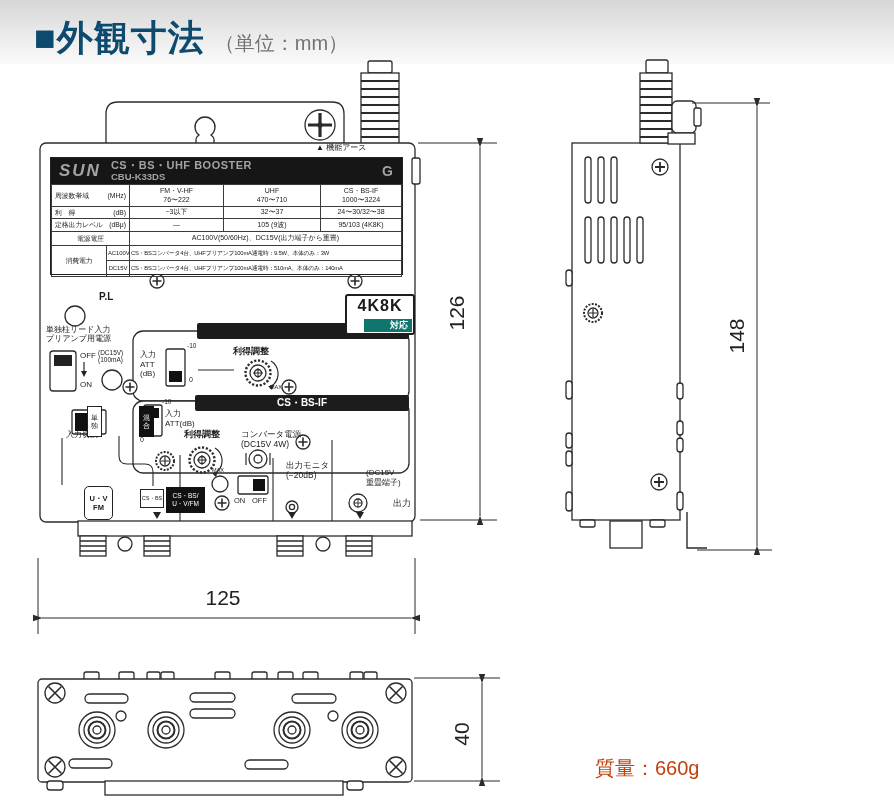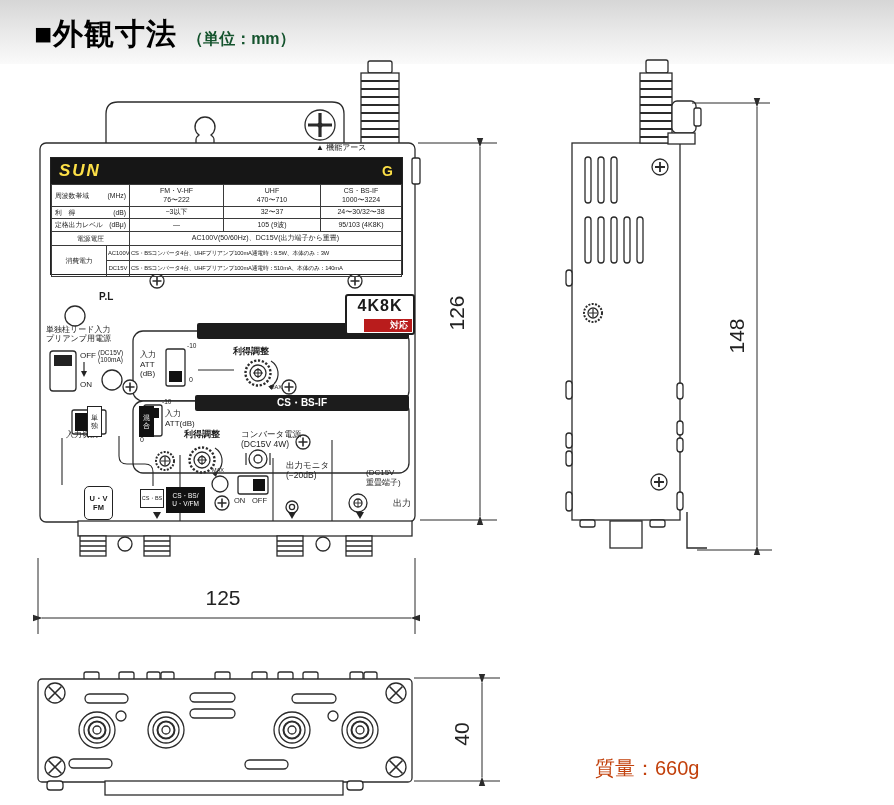--- a/index.html
+++ b/index.html
@@ -1,43 +1,43 @@
 <!DOCTYPE html>
 <html><head>
 <meta charset="utf-8">
 <style>
   html,body{margin:0;padding:0;background:#fff;}
   #stage{position:relative;width:894px;height:805px;background:#fff;overflow:hidden;
          font-family:"Liberation Sans","DejaVu Sans",sans-serif;color:#1a1a1a;}
   .band{position:absolute;left:0;top:0;width:894px;height:64px;
         background:linear-gradient(180deg,#d6d6d6 0%,#ebebeb 55%,#fafafa 100%);}
   .titlebar{position:absolute;left:34px;top:14px;display:flex;align-items:baseline;gap:10px;}
-  .title{font-size:30px;font-weight:bold;color:#000000;letter-spacing:1px;}
-  .unit{font-size:16px;font-weight:bold;color:#14532d;}
+  .title{font-size:36px;font-weight:bold;color:#0c4a6e;letter-spacing:1px;}
+  .unit{font-size:20px;font-weight:normal;color:#737373;}
   svg.art{position:absolute;left:0;top:0;}
   .lbl{position:absolute;white-space:pre-line;color:#1c1c1c;line-height:1.15;}
   .pre{white-space:pre-line;}
   .plate{position:absolute;left:50px;top:157px;width:353px;height:118px;border:1.5px solid #222;background:#fff;box-sizing:border-box;}
-  .plate-head{height:26px;background:#161616;color:#fde047;display:flex;align-items:center;}
+  .plate-head{height:26px;background:#161616;color:#a3a3a3;display:flex;align-items:center;}
   .brand{font-size:17px;font-weight:900;font-style:italic;letter-spacing:2px;padding:0 10px 0 8px;}
   .phc{display:flex;flex-direction:column;line-height:1.05;}
   .product{font-size:11px;font-weight:bold;letter-spacing:.5px;}
   .model{font-size:9.5px;font-weight:bold;}
   .mark{margin-left:auto;font-size:14px;font-weight:900;padding-right:9px;}
   table.spec{border-collapse:collapse;table-layout:fixed;width:350px;margin:0;}
   table.spec td{border:1px solid #3a3a3a;font-size:7px;text-align:center;padding:0 1px;line-height:1.15;overflow:hidden;}
   table.spec td.lab{font-size:6.8px;}
   table.spec td.lab .inner{display:flex;justify-content:space-between;padding:0 2px;}
   table.spec td.small{font-size:5.8px;text-align:left;letter-spacing:-0.2px;}
   table.spec td.key{font-size:5.8px;}
   .vbox{position:absolute;box-sizing:border-box;border:1.2px solid #222;background:#fff;
         display:flex;align-items:center;justify-content:center;text-align:center;word-break:break-all;margin-left:32px;}
   .badge{position:absolute;left:345px;top:294px;width:70px;height:41px;border:2.5px solid #1e1e1e;border-radius:3px;background:#fff;box-sizing:border-box;}
   .badge .bt{font-size:16px;font-weight:900;text-align:center;letter-spacing:1px;margin-top:1px;}
-  .badge .bb{position:absolute;right:1px;bottom:1px;width:48px;height:13px;background:#b91c1c;color:#fff;
+  .badge .bb{position:absolute;right:1px;bottom:1px;width:48px;height:13px;background:#0f766e;color:#fff;
              font-size:9px;font-weight:bold;text-align:right;padding-right:4px;box-sizing:border-box;line-height:13px;}
   .invhead{position:absolute;color:#fff;font-weight:bold;text-align:center;}
   .rot{transform:rotate(-90deg);}
   .dim{position:absolute;width:60px;text-align:center;font-size:21px;color:#222;}
 </style>
 </head>
 <body>
 
 <div id="stage">
 
@@ -360,20 +360,24 @@
       <path d="M414,678 H500 M414,781 H500"></path>
       <line x1="482" y1="683" x2="482" y2="777" marker-start="url(#arr)" marker-end="url(#arr)"></line>
     </g>
   </svg>
 
   <div class="lbl" style="left:316px;top:143px;font-size:8px;">▲ 機能アース</div>
 
   <div class="plate">
     <div class="plate-head">
       <span class="brand">SUN</span>
+      <span class="phc">
+        <span class="product">CS・BS・UHF BOOSTER</span>
+        <span class="model">CBU-K33DS</span>
+      </span>
       <span class="mark">G</span>
     </div>
     <table class="spec">
       <colgroup>
           <col style="width:55px">
           <col style="width:23px">
           <col style="width:94px">
           <col style="width:97px">
           <col style="width:81px">
         </colgroup>

